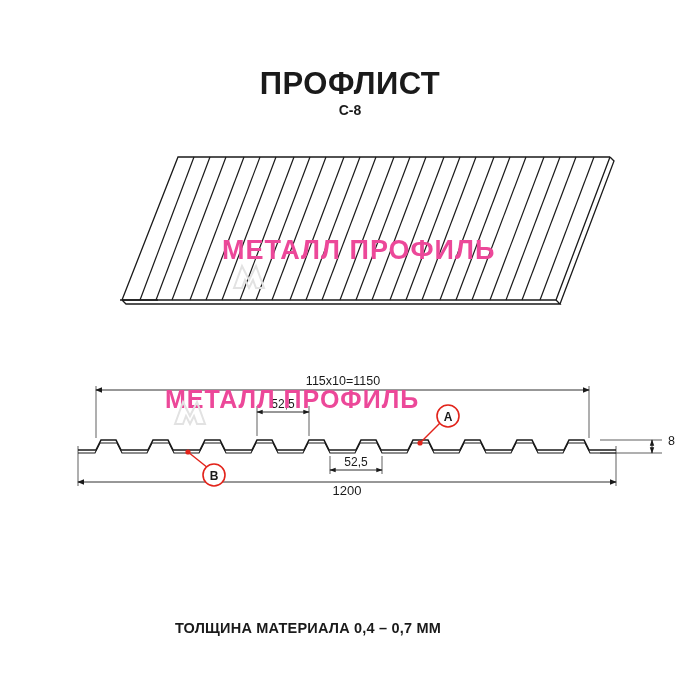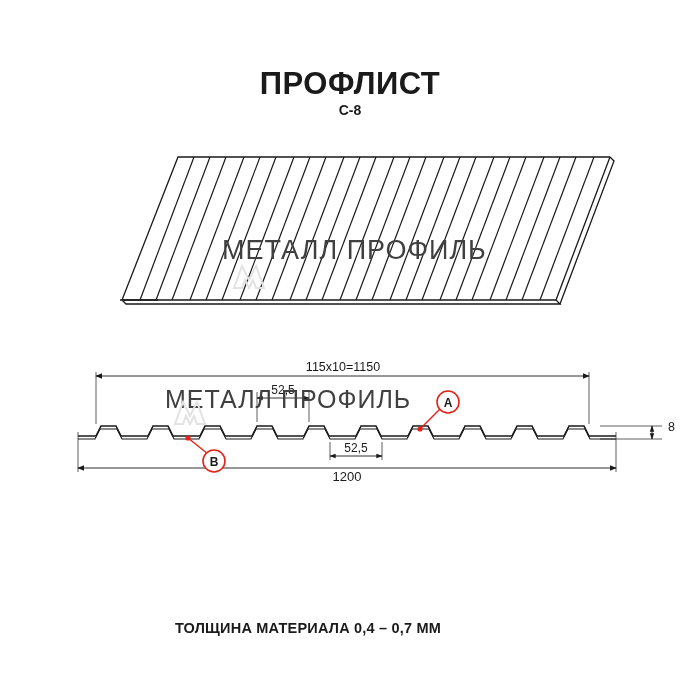--- a/index.html
+++ b/index.html
@@ -54,34 +54,34 @@
   }
   .persp-wrap {
     position: absolute;
     top: 140px;
     left: 0;
     width: 700px;
     height: 175px;
   }
   .section-wrap {
     position: absolute;
-    top: 354px;
+    top: 368px;
     left: 0;
     width: 592px;
     height: 140px;
   }
   svg {
     display: block;
     overflow: visible;
   }
   .wm {
     position: absolute;
     font-family: "Liberation Sans", sans-serif;
-    color: #404040;
-    font-weight: normal;
+    color: #ec4899;
+    font-weight: bold;
     letter-spacing: 1px;
     white-space: nowrap;
     user-select: none;
   }
   .wm1 {
     top: 235px;
     left: 222px;
     font-size: 27px;
   }
   .wm2 {

